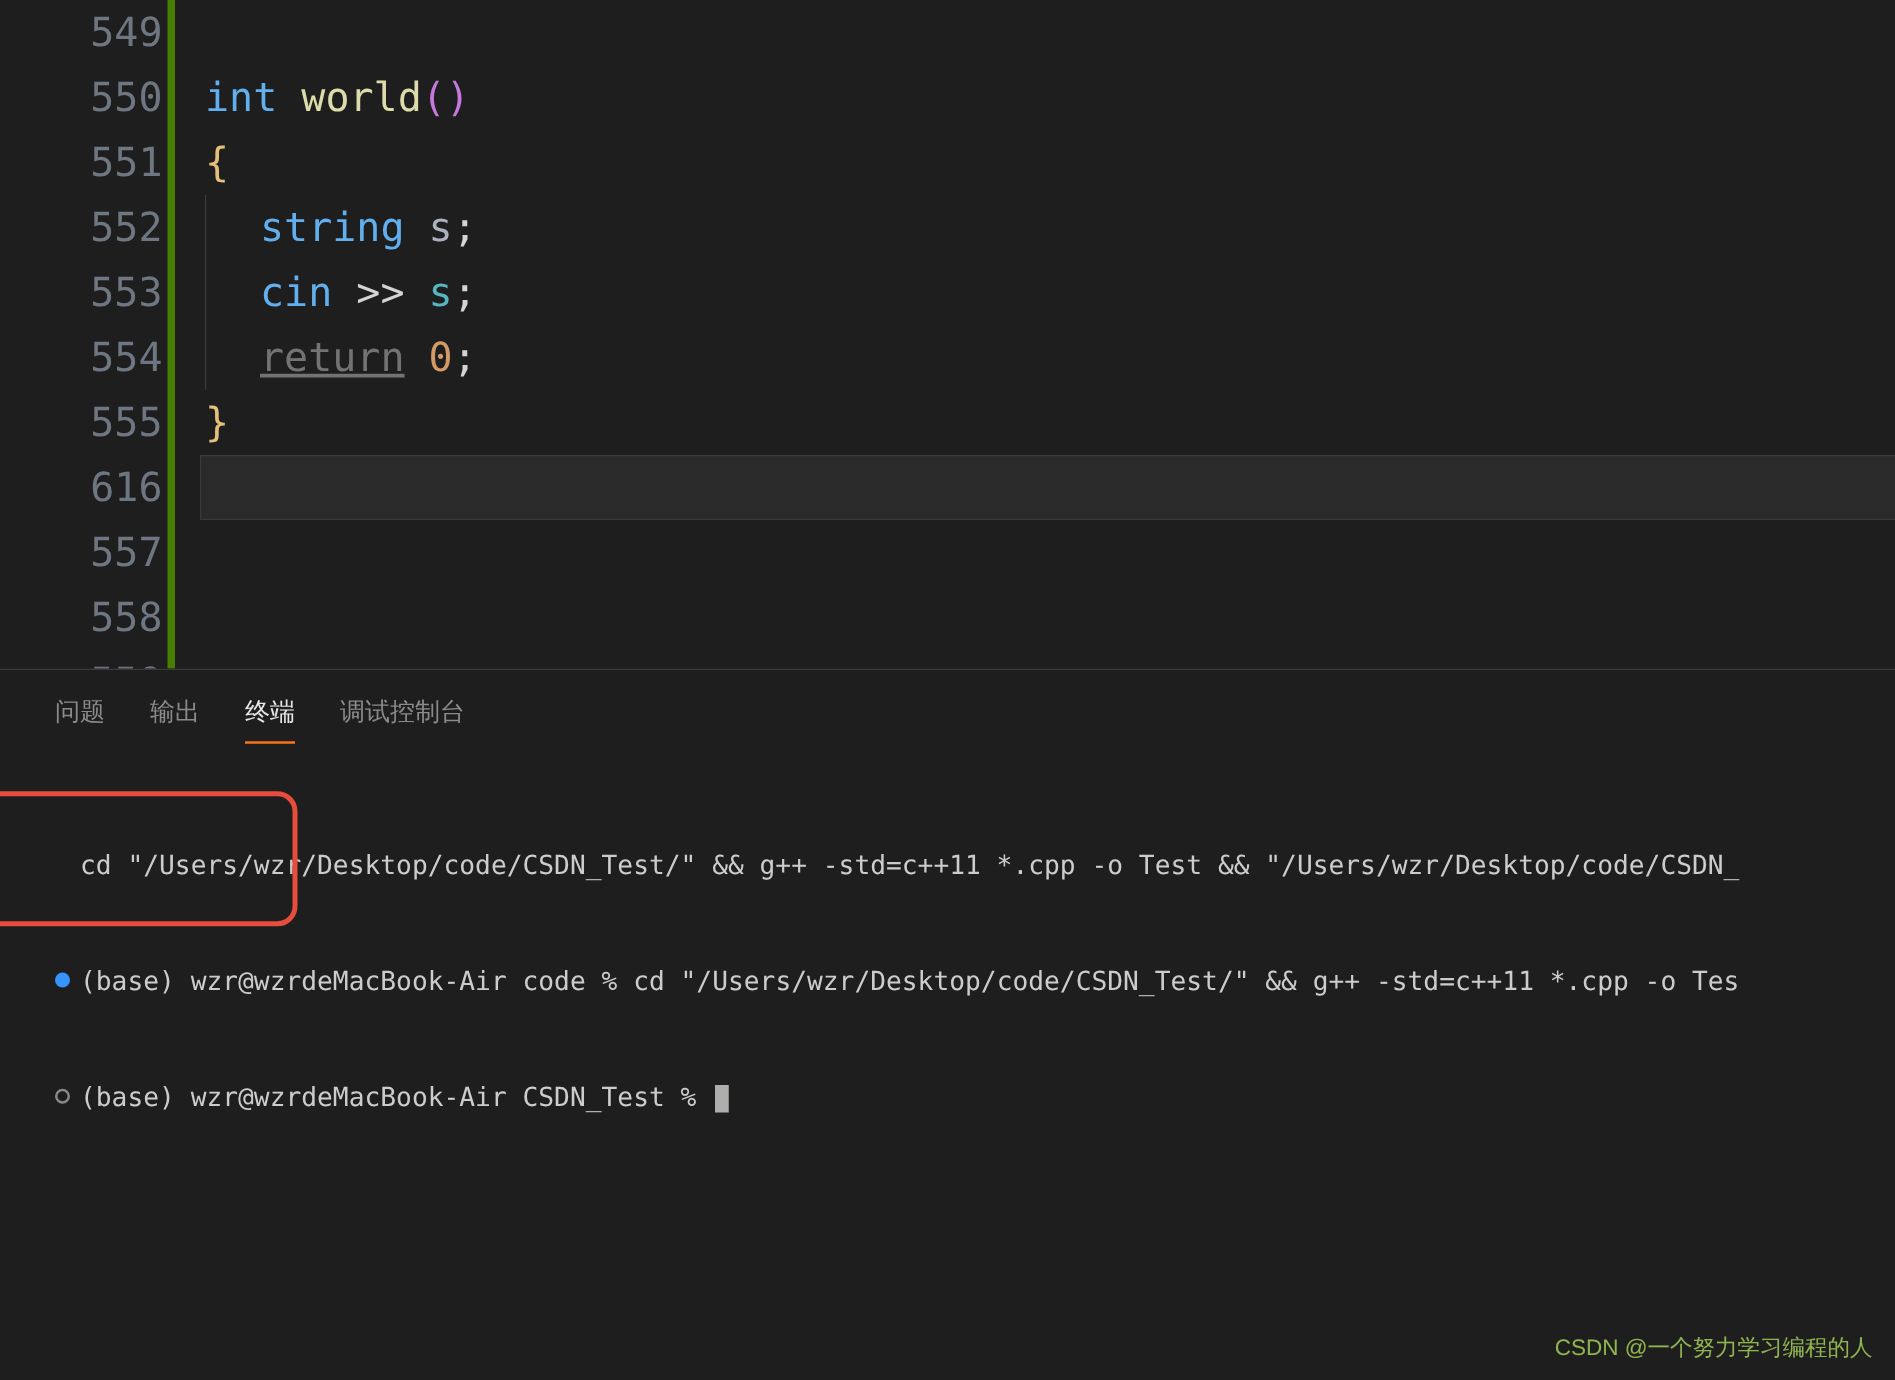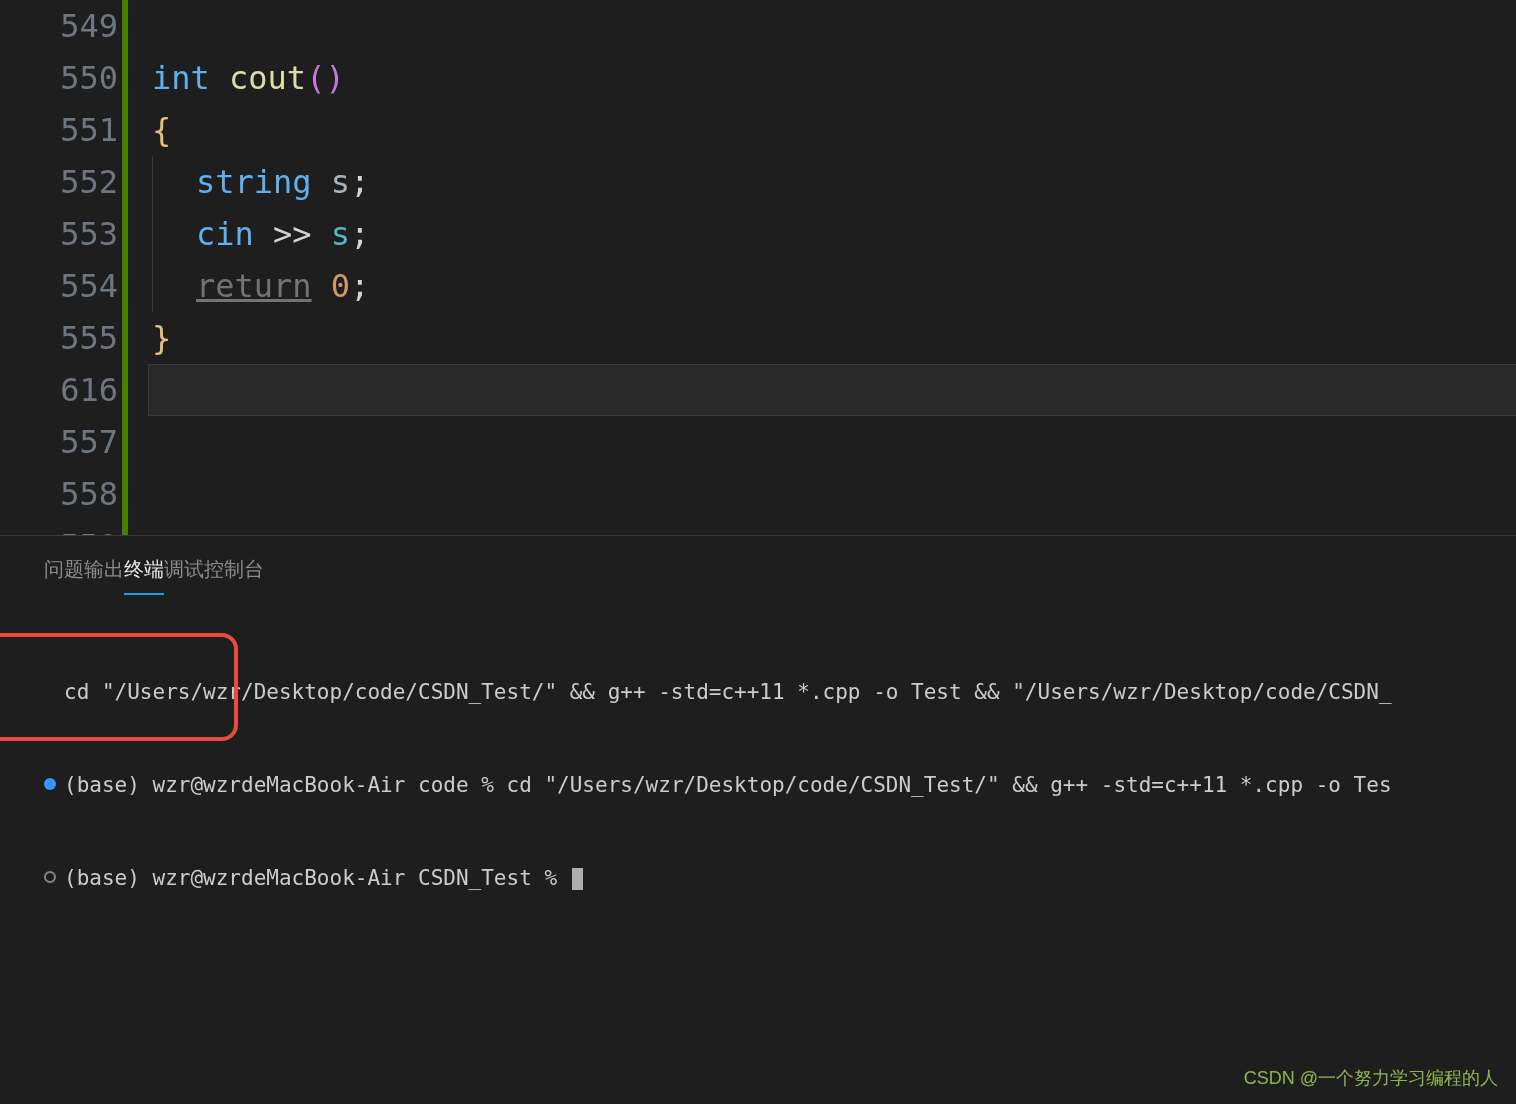--- a/index.html
+++ b/index.html
@@ -11,21 +11,21 @@
       height: 1104px;
       overflow: hidden;
       position: relative;
     }
     .editor-pane {
       height: 535px;
       display: flex;
       overflow: hidden;
     }
     .gutter {
-      width: 122px;
+      width: 134px;
       text-align: right;
       padding-right: 4px;
       color: #6e7681;
       font-size: 32px;
       line-height: 52px;
       user-select: none;
       padding-top: 0;
     }
     .gutter .ln {
       height: 52px;
@@ -76,31 +76,32 @@
 
     .panel {
       border-top: 1px solid #3a3a3a;
       height: calc(1104px - 535px);
       background: #1e1e1e;
       position: relative;
     }
     .panel-tabs {
       display: flex;
       padding: 12px 44px 0 44px;
+      gap: 36px;
       font-size: 20px;
       color: #8b8b8b;
       font-family: Liberation Mono, monospace;
     }
     .panel-tab {
       padding: 8px 0 10px 0;
       cursor: pointer;
     }
     .panel-tab.active {
       color: #e7e7e7;
-      border-bottom: 2px solid #0ea5e9;
+      border-bottom: 2px solid #f97316;
     }
     .terminal-body {
       padding: 20px 44px 0 44px;
       font-size: 21px;
       line-height: 31px;
       color: #cccccc;
       font-family: 'Menlo', monospace;
       white-space: pre;
       position: relative;
     }
@@ -154,21 +155,21 @@
       <div class="ln">554</div>
       <div class="ln">555</div>
       <div class="ln">616</div>
       <div class="ln">557</div>
       <div class="ln">558</div>
       <div class="ln">559</div>
     </div>
   <div class="modified-bar"></div>
   <div class="code-area" id="code">
       <div class="code-line"></div>
-      <div class="code-line"><span class="tok-type">int</span> <span class="tok-func">cout</span><span class="tok-paren">(</span><span class="tok-paren">)</span></div>
+      <div class="code-line"><span class="tok-type">int</span> <span class="tok-func">world</span><span class="tok-paren">(</span><span class="tok-paren">)</span></div>
       <div class="code-line"><span class="tok-brace">{</span></div>
       <div class="code-line"><span class="indent-guide"></span><span class="tok-type">string</span> <span class="tok-var">s</span><span class="tok-punct">;</span></div>
       <div class="code-line"><span class="indent-guide"></span><span class="tok-type">cin</span> <span class="tok-op">&gt;&gt;</span> <span class="tok-param">s</span><span class="tok-punct">;</span></div>
       <div class="code-line"><span class="indent-guide"></span><span class="tok-keyword">return</span> <span class="tok-num">0</span><span class="tok-punct">;</span></div>
       <div class="code-line"><span class="tok-brace">}</span></div>
       <div class="code-line current"></div>
       <div class="code-line"></div>
       <div class="code-line"></div>
     </div>
 </div>

